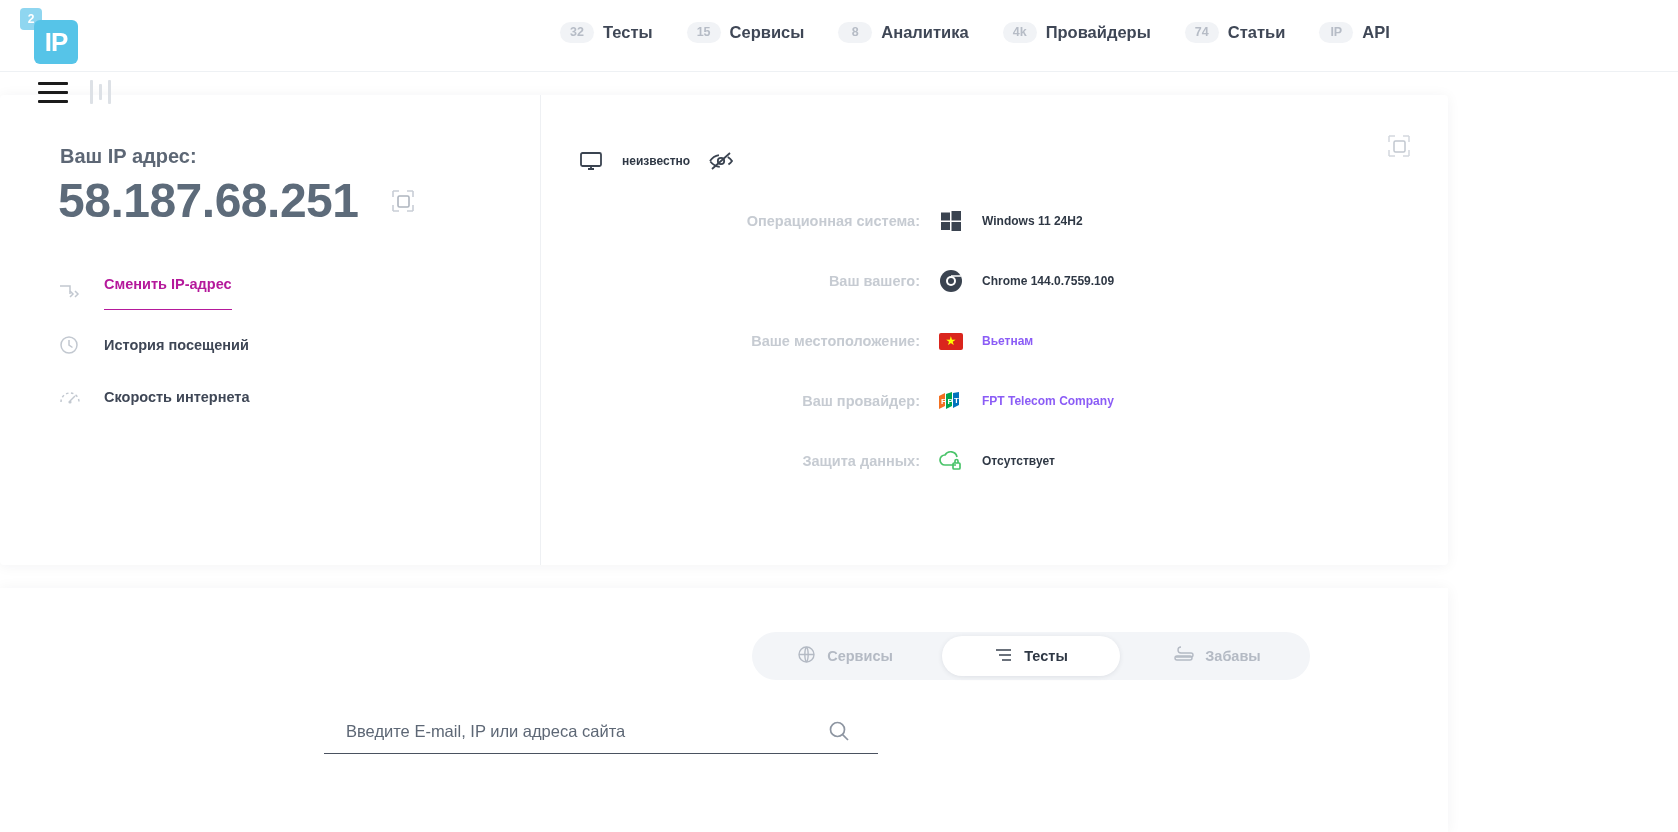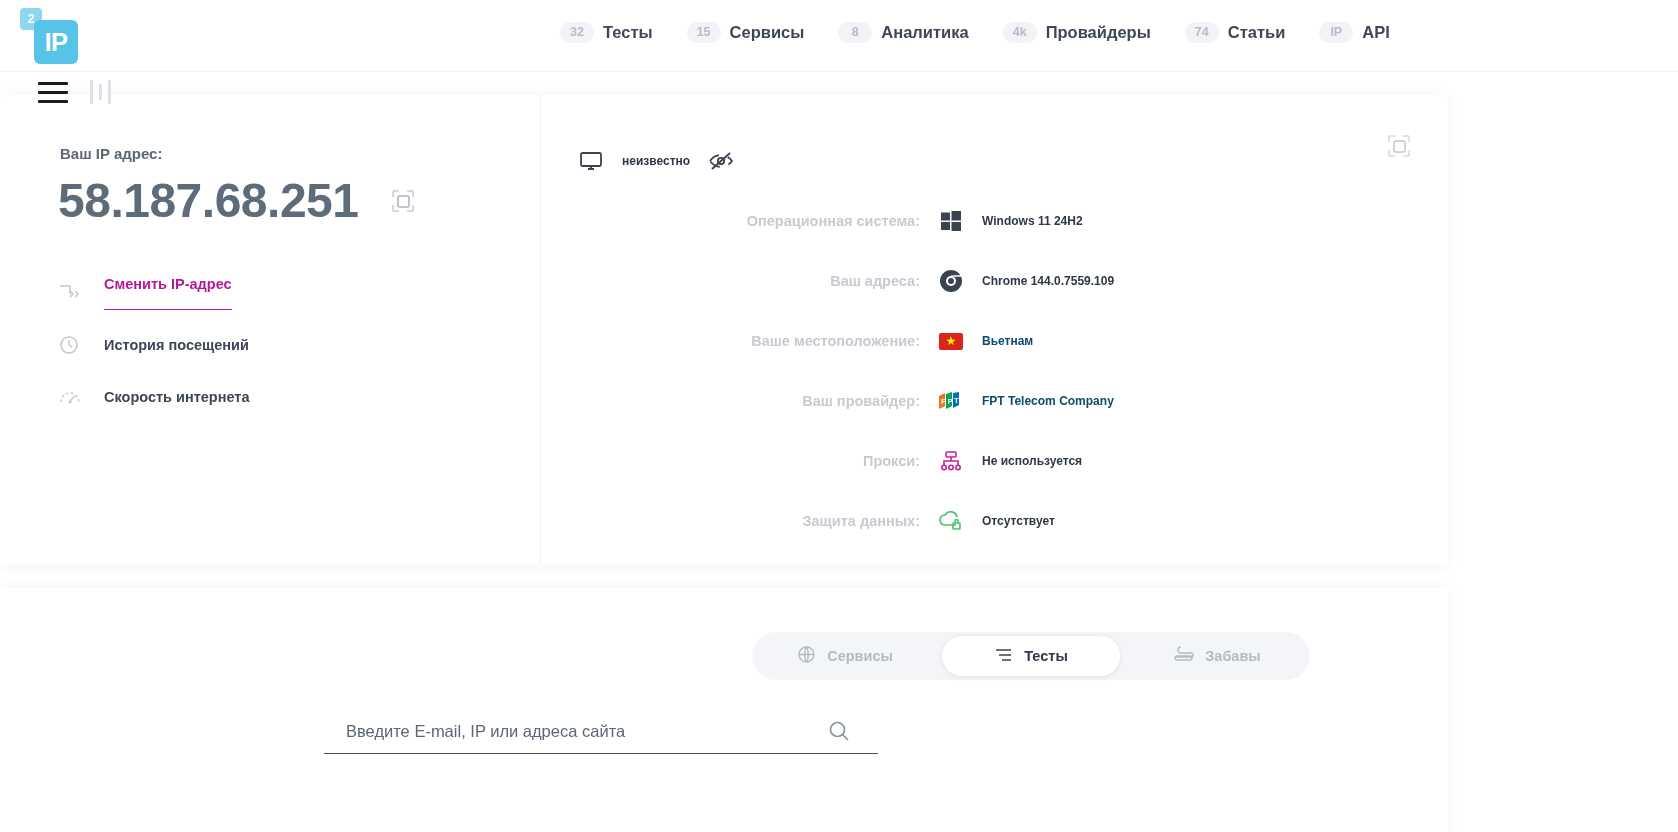--- a/index.html
+++ b/index.html
@@ -43,37 +43,37 @@
 
   
   .main-card {
     position: absolute; left: 0; top: 95px; width: 1448px; height: 470px;
     background: #ffffff; border-radius: 4px;
     box-shadow: 0 1px 14px rgba(30,40,60,0.055);
   }
   .divider-v { position: absolute; left: 540px; top: 0; width: 1px; height: 470px; background: #eef0f3; }
 
   
-  .ip-label { position: absolute; left: 60px; top: 50px; font-size: 15px; font-weight: 700; color: #5d6775; }
+  .ip-label { position: absolute; left: 60px; top: 50px; font-size: 20px; font-weight: 700; color: #5d6775; }
   .ip-value { position: absolute; left: 58px; top: 78px; font-size: 48px; font-weight: 700; color: #5d6b7a; letter-spacing: -0.5px; }
   .ip-copy { position: absolute; left: 390px; top: 93px; width: 26px; height: 26px; cursor: pointer; }
 
   .side-links { position: absolute; left: 58px; top: 172px; }
   .side-link { display: flex; align-items: center; height: 52px; cursor: pointer; }
   .side-icon { width: 34px; display: flex; align-items: center; }
   .side-text { margin-left: 12px; font-size: 14.5px; font-weight: 600; color: #3f4756; }
   .side-text.accent { color: #b5199b; border-bottom: 1.5px solid #b5199b; padding-bottom: 17px; }
 
   
   .info-rows { position: absolute; left: 560px; top: 36px; width: 880px; }
   .info-row { display: flex; align-items: center; height: 60px; }
   .info-label { width: 360px; text-align: right; font-size: 14.5px; font-weight: 700; color: #c6cbd2; }
   .info-icon { width: 62px; display: flex; justify-content: center; align-items: center; }
   .info-value { font-size: 12px; font-weight: 700; color: #2f3845; white-space: nowrap; }
-  .info-value.link { color: #0c4a6e; }
+  .info-value.link { color: #8b5cf6; }
   .info-extra { margin-left: 18px; display: flex; align-items: center; cursor: pointer; }
 
   .card-corner { position: absolute; right: 36px; top: 38px; width: 26px; height: 26px; cursor: pointer; }
 
   
   .bottom-panel {
     position: absolute; left: 0; top: 588px; width: 1448px; height: 244px;
     background: #ffffff; box-shadow: 0 1px 14px rgba(30,40,60,0.055);
   }
   .bl-icons { position: absolute; left: 38px; top: 80px; display: flex; align-items: center; gap: 22px; }
@@ -226,21 +226,21 @@
             <rect x="1" y="2.5" width="9" height="8"></rect>
               <rect x="11.5" y="1" width="9.5" height="9.5"></rect>
             <rect x="1" y="12" width="9" height="8"></rect>
               <rect x="11.5" y="12" width="9.5" height="9"></rect>
           </svg>
         </div>
         <div class="info-value">Windows 11 24H2</div>
       </div>
 
       <div class="info-row">
-        <div class="info-label">Ваш адреса:</div>
+        <div class="info-label">Ваш вашего:</div>
         <div class="info-icon">
           <svg width="24" height="24" viewBox="0 0 24 24">
             <circle cx="12" cy="12" r="11" fill="#3a4350"></circle>
             <circle cx="12" cy="12" r="5" fill="#ffffff"></circle>
             <circle cx="12" cy="12" r="3" fill="#3a4350"></circle>
             <path d="M12 7h10" stroke="#ffffff" stroke-width="1.5"></path>
           </svg>
         </div>
         <div class="info-value">Chrome 144.0.7559.109</div>
       </div>
@@ -261,33 +261,20 @@
             <path d="M8 2l6-2v14l-6 3z" fill="#00a651"></path>
             <path d="M15 1l6-1v13l-6 3z" fill="#0072bc"></path>
             <text x="3" y="12" font-size="8" font-weight="bold" fill="#ffffff" font-family="Liberation Sans, sans-serif">F</text>
             <text x="9.5" y="12" font-size="8" font-weight="bold" fill="#ffffff" font-family="Liberation Sans, sans-serif">P</text>
             <text x="16" y="11" font-size="8" font-weight="bold" fill="#ffffff" font-family="Liberation Sans, sans-serif">T</text>
           </svg>
         </div>
         <div class="info-value link">FPT Telecom Company</div>
       </div>
 
-      <div class="info-row">
-        <div class="info-label">Прокси:</div>
-        <div class="info-icon">
-          <svg width="24" height="22" viewBox="0 0 24 22" fill="none" stroke="#c6219b" stroke-width="1.6">
-            <rect x="7" y="2" width="10" height="5" rx="1"></rect>
-            <path d="M12 7v4M5 15v-4h14v4"></path>
-            <circle cx="5" cy="17.5" r="2.2"></circle>
-              <circle cx="12" cy="17.5" r="2.2"></circle>
-              <circle cx="19" cy="17.5" r="2.2"></circle>
-          </svg>
-        </div>
-        <div class="info-value">Не используется</div>
-      </div>
 
       <div class="info-row">
         <div class="info-label">Защита данных:</div>
         <div class="info-icon">
           <svg width="26" height="22" viewBox="0 0 26 22" fill="none" stroke="#4ac46a" stroke-width="1.7">
             <path d="M18 15H7a5 5 0 0 1 0-10 6.5 6.5 0 0 1 12 2"></path>
             <rect x="15" y="13" width="7" height="6" rx="1"></rect>
             <path d="M17 13v-2a1.5 1.5 0 0 1 3 0v2"></path>
           </svg>
         </div>

